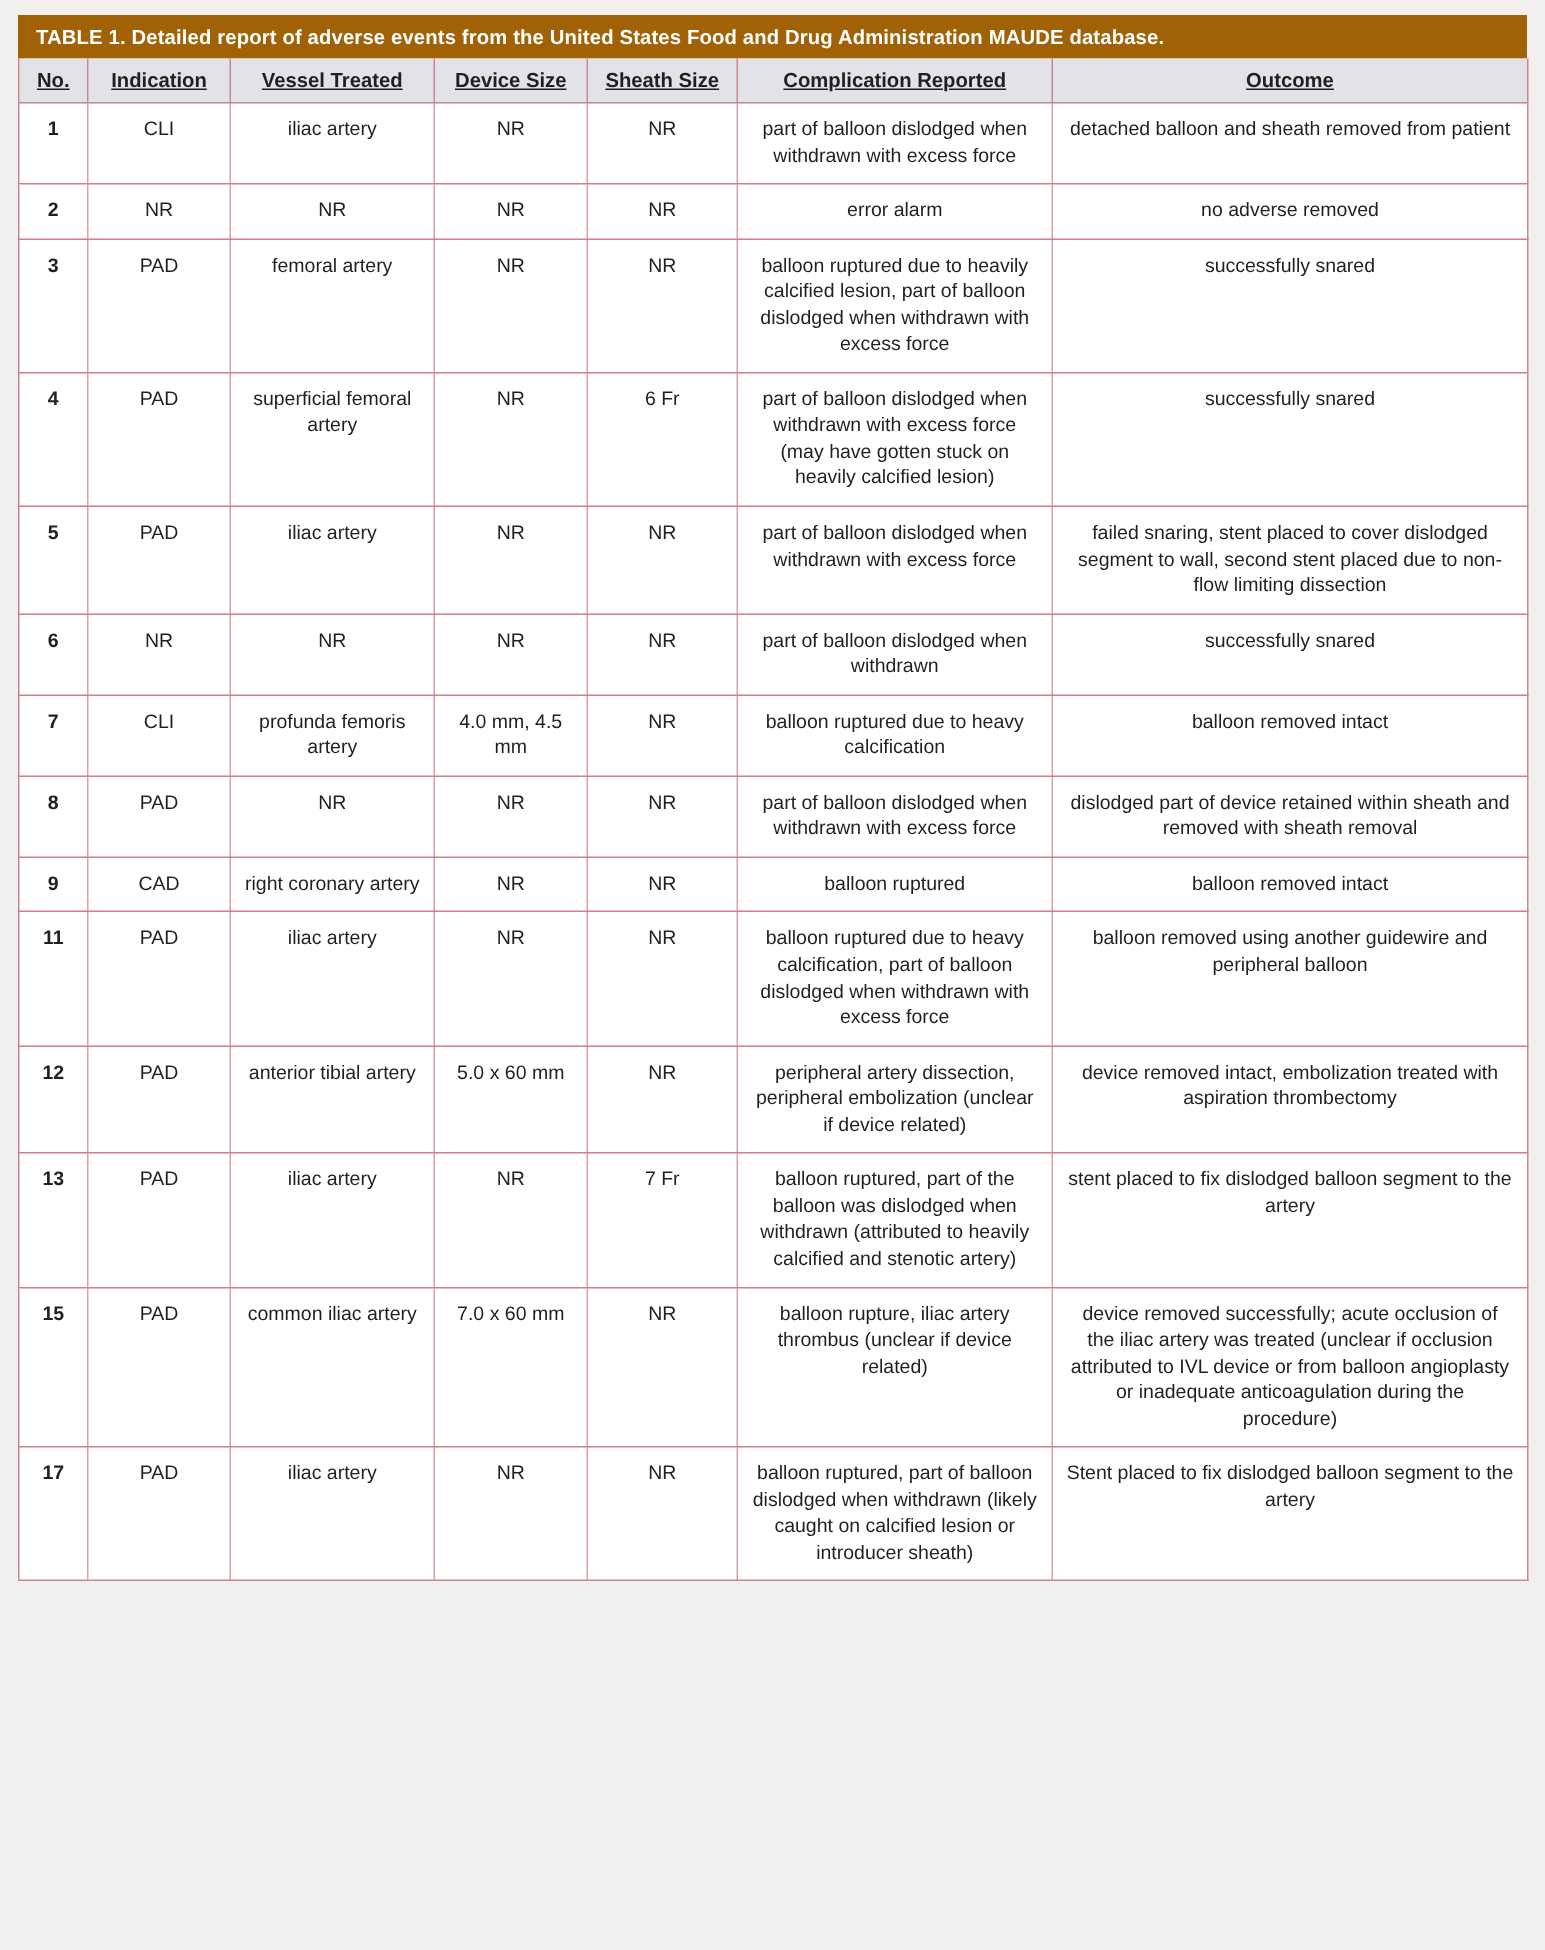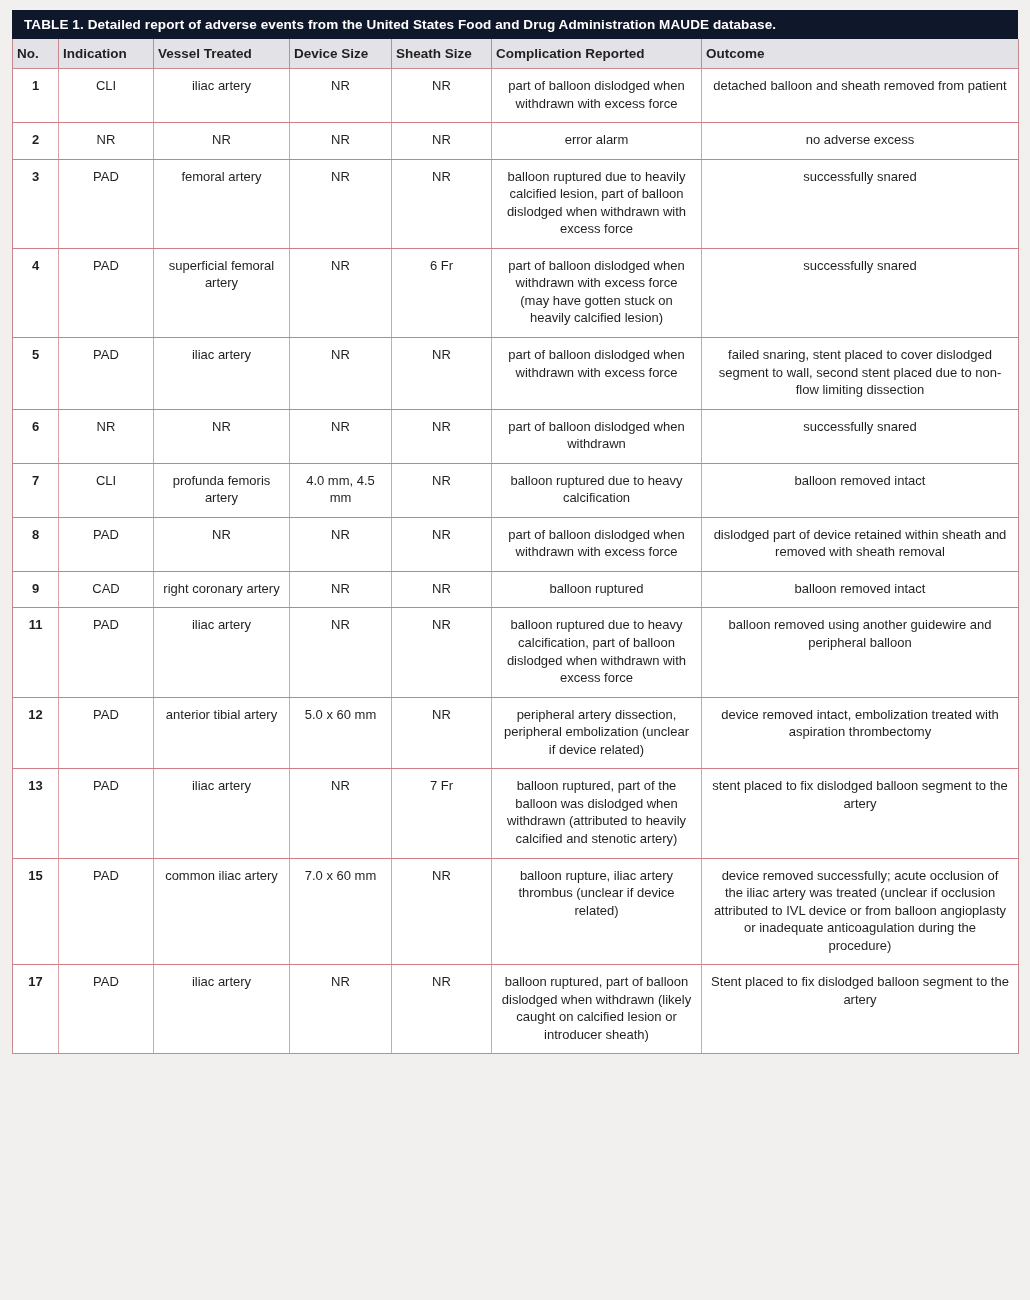--- a/index.html
+++ b/index.html
@@ -22,40 +22,41 @@
     position: relative;
   }
   table.maude {
     border-collapse: collapse;
     width: 1006px;
     table-layout: fixed;
     background: #ffffff;
   }
   caption.tbl-caption {
     caption-side: top;
-    background: #0f172a;
+    background: #a16207;
     color: #ffffff;
     font-size: 13.5px;
     font-weight: bold;
     text-align: left;
     padding: 7px 10px 7px 12px;
     letter-spacing: 0.1px;
     box-sizing: border-box;
     width: 1006px;
   }
   thead th {
     background: #e3e2e6;
     font-size: 13.5px;
     font-weight: bold;
     color: #231f20;
-    text-align: left;
+    text-align: center;
     padding: 7px 4px;
     border: 1px solid #c9888f;
     border-top: none;
     vertical-align: middle;
+    text-decoration: underline;
   }
   tbody td {
     font-size: 13px;
     text-align: center;
     vertical-align: top;
     padding: 8px 6px 10px 6px;
     border-left: 1px solid #d9a2a8;
     border-right: 1px solid #d9a2a8;
     border-bottom: 1px solid #cf7d87;
     border-top: none;
@@ -124,21 +125,21 @@
         <td class="col-comp">part of balloon dislodged when withdrawn with excess force</td>
         <td class="col-out">detached balloon and sheath removed from patient</td>
       </tr>
       <tr>
         <td class="num">2</td>
         <td>NR</td>
         <td>NR</td>
         <td>NR</td>
         <td>NR</td>
         <td class="col-comp">error alarm</td>
-        <td class="col-out">no adverse excess</td>
+        <td class="col-out">no adverse removed</td>
       </tr>
       <tr>
         <td class="num">3</td>
         <td>PAD</td>
         <td>femoral artery</td>
         <td>NR</td>
         <td>NR</td>
         <td class="col-comp">balloon ruptured due to heavily calcified lesion, part of balloon dislodged when withdrawn with excess force</td>
         <td class="col-out">successfully snared</td>
       </tr>

